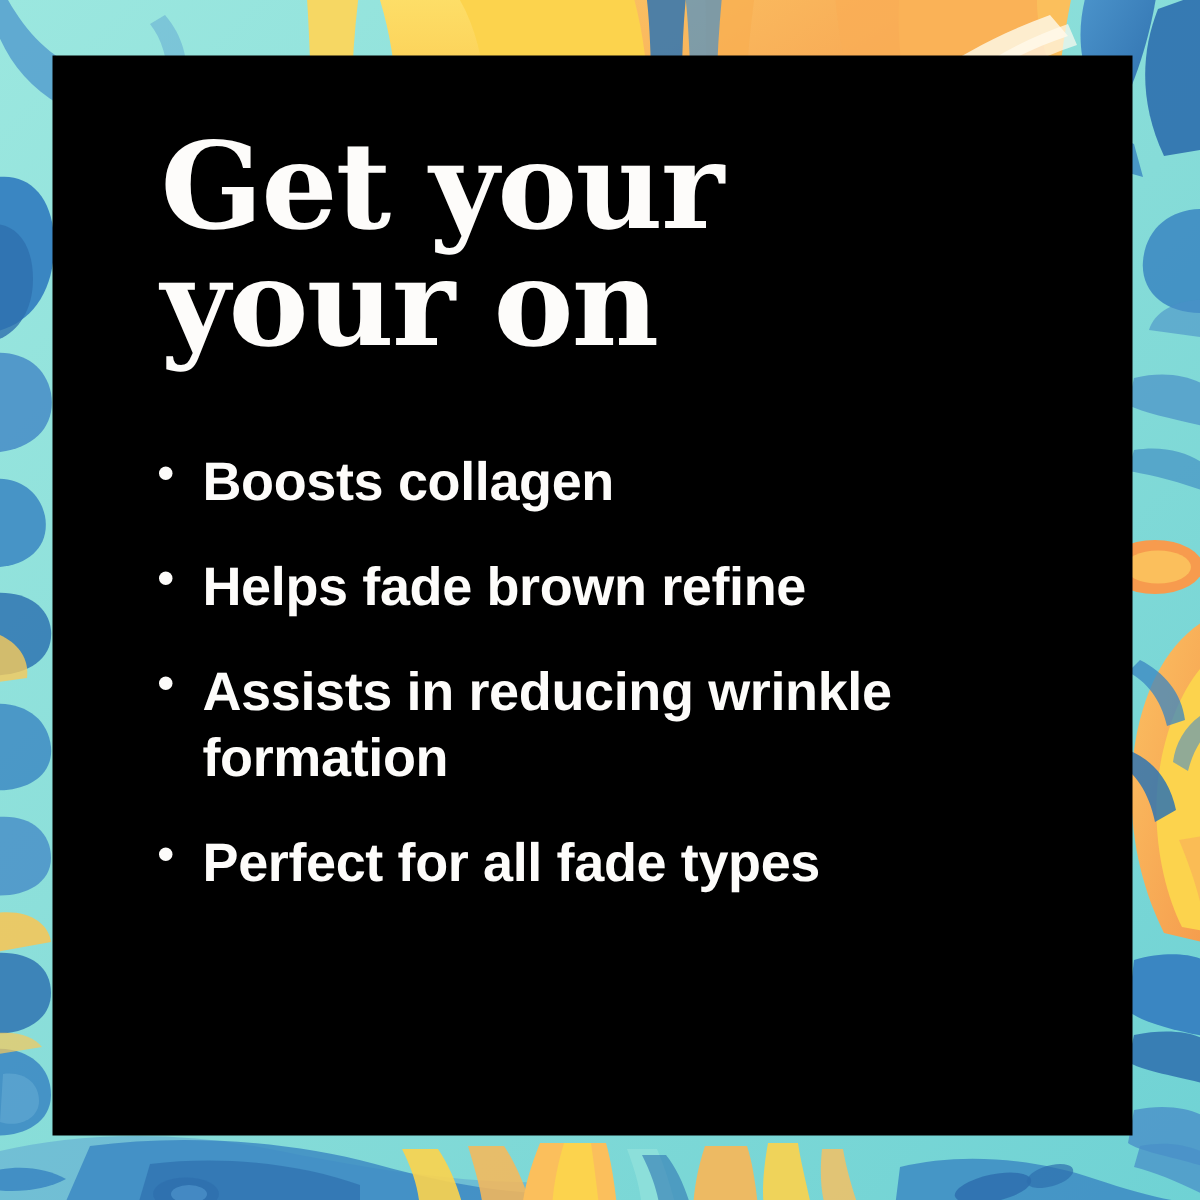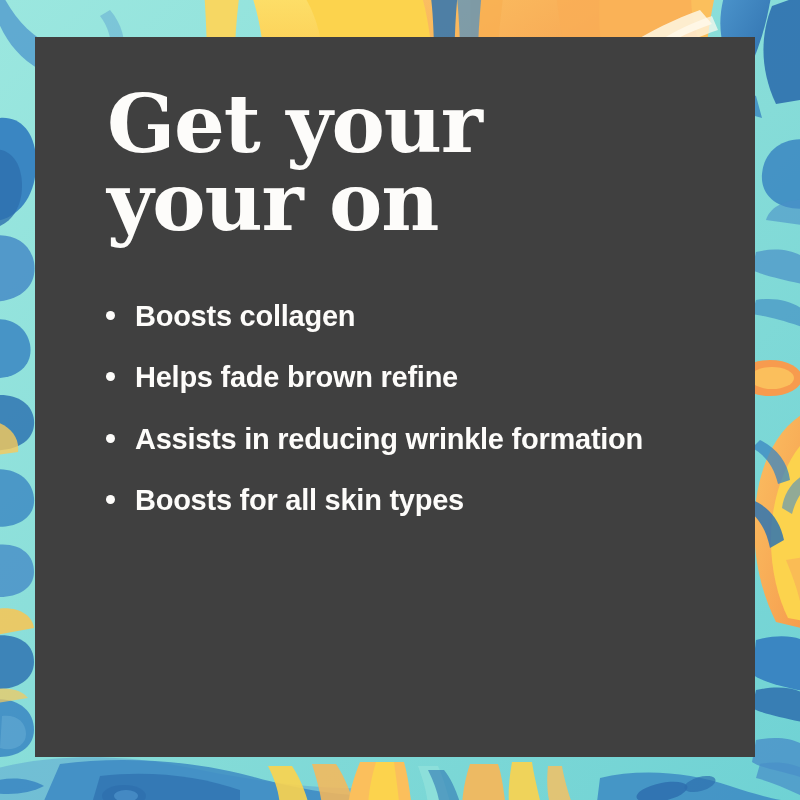--- a/index.html
+++ b/index.html
@@ -27,21 +27,21 @@
     height: 800px;
   }
 
   
   #card {
     position: absolute;
     left: 35px;
     top: 37px;
     width: 720px;
     height: 720px;
-    background: #404040;
+    background: #000000;
   }
 
   
   #headline {
     position: absolute;
     left: 72px;
     top: 48px;
     width: 600px;
   }
   .headline-line {
@@ -64,21 +64,21 @@
     margin: 0;
     padding: 0;
   }
   .benefit-item {
     position: relative;
     padding-left: 37px;
     margin-bottom: 26px;
     color: #FDFCFA;
     font-family: "Liberation Sans", sans-serif;
     font-weight: bold;
-    font-size: 29px;
+    font-size: 36px;
     line-height: 1.22;
     letter-spacing: -0.25px;
   }
   .benefit-item:last-child { margin-bottom: 0; }
   .bullet-dot {
     position: absolute;
     left: 8px;
     top: 12px;
     width: 9px;
     height: 9px;
@@ -206,18 +206,18 @@
       <li class="benefit-item">
         <span class="bullet-dot"></span>
         <span class="benefit-text">Helps fade brown refine</span>
       </li>
       <li class="benefit-item">
         <span class="bullet-dot"></span>
         <span class="benefit-text">Assists in reducing wrinkle formation</span>
       </li>
       <li class="benefit-item">
         <span class="bullet-dot"></span>
-        <span class="benefit-text">Boosts for all skin types</span>
+        <span class="benefit-text">Perfect for all fade types</span>
       </li>
     </ul>
 
   </section>
 </div>
 
 </body></html>

